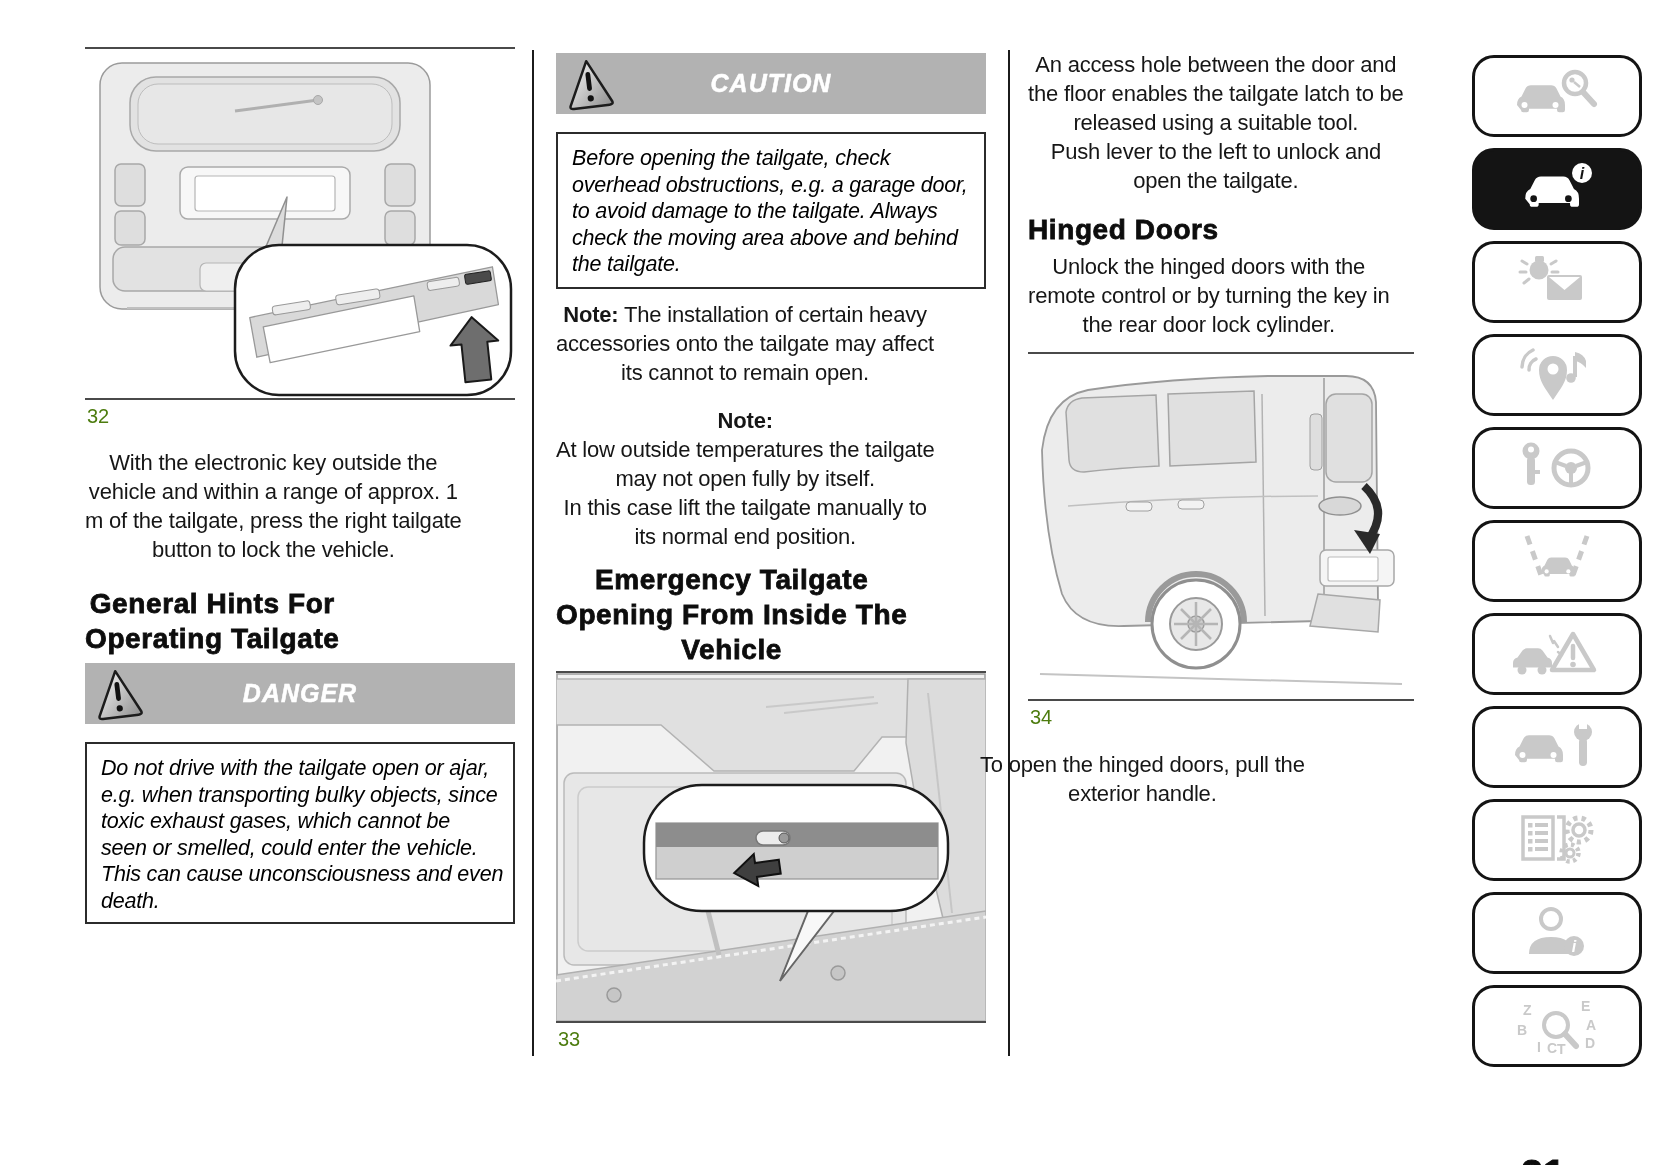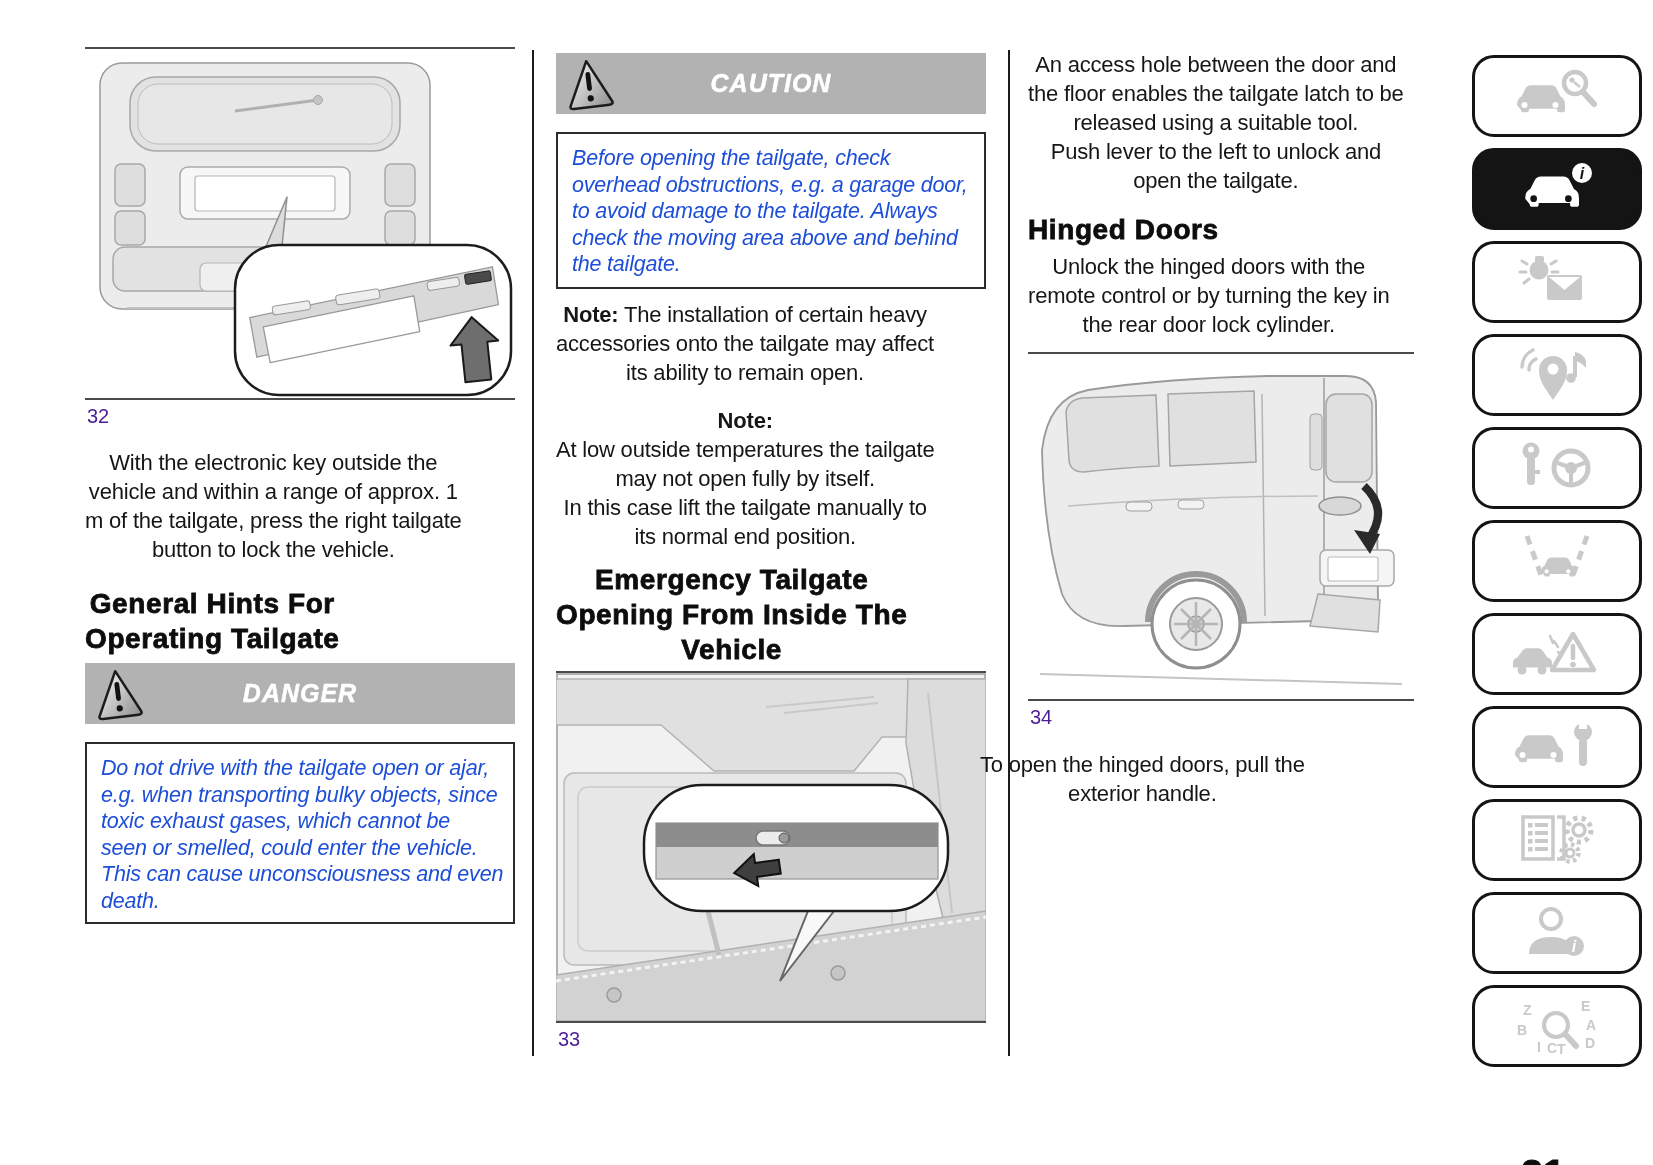--- a/index.html
+++ b/index.html
@@ -5,27 +5,27 @@
   html,body{margin:0;padding:0;background:#ffffff;}
   body{width:1653px;height:1165px;position:relative;overflow:hidden;
        font-family:"Liberation Sans","DejaVu Sans",sans-serif;color:#1a1a1a;}
   .abs{position:absolute;text-align:center;}
   .vdiv{position:absolute;width:2px;background:#1b1b1b;}
   .rule{position:absolute;height:2px;background:#4a4a4a;}
   .body-text{font-size:22px;line-height:29px;color:#161616;white-space:pre;letter-spacing:-0.2px;}
   .body-text b{font-weight:bold;}
   .h2{font-weight:bold;font-size:28px;line-height:35px;letter-spacing:0.6px;color:#0d0d0d;
       white-space:pre;-webkit-text-stroke:0.8px #0d0d0d;}
-  .caption{font-size:20px;color:#4c1d95;letter-spacing:0;}
+  .caption{font-size:20px;color:#4d7c0f;letter-spacing:0;}
   .band{position:absolute;background:#b2b2b2;display:flex;align-items:center;justify-content:center;}
   .band .btitle{color:#ffffff;font-weight:bold;font-style:italic;font-size:25px;letter-spacing:1px;
       -webkit-text-stroke:0.5px #fff;}
   .band .tri{position:absolute;left:8px;top:4px;}
   .warnbox{position:absolute;border:2.5px solid #2b2b2b;background:#fff;box-sizing:border-box;
-      font-style:italic;font-size:21.5px;line-height:26.5px;color:#1d4ed8;
+      font-style:italic;font-size:21.5px;line-height:26.5px;color:#000000;
       padding:11px 14px;white-space:pre;letter-spacing:-0.2px;}
   .fig{position:absolute;}
   .tab{position:absolute;left:1472px;width:170px;height:82px;background:#ffffff;
       border:3.5px solid #141414;border-radius:22px;box-sizing:border-box;
       display:flex;align-items:center;justify-content:center;padding:0;cursor:pointer;}
   .tab.active{background:#141414;}
   .ink{fill:#c9c9c9;}
   .inkstroke{stroke:#c9c9c9;fill:none;}
   .hole{fill:#ffffff;}
   .tab.active .ink{fill:#ffffff;}
@@ -131,21 +131,21 @@
 </div>
 
 <div class="warnbox" style="left:556px;top:132px;width:430px;height:157px;">Before opening the tailgate, check
 overhead obstructions, e.g. a garage door,
 to avoid damage to the tailgate. Always
 check the moving area above and behind
 the tailgate.</div>
 
 <div class="abs body-text" style="left:556px;top:300px;"><b>Note:</b><span> The installation of certain heavy
 accessories onto the tailgate may affect
-its ability to remain open.</span></div>
+its cannot to remain open.</span></div>
 
 <div class="abs body-text" style="left:556px;top:406px;"><b>Note:</b>
 <span>At low outside temperatures the tailgate
 may not open fully by itself.
 In this case lift the tailgate manually to
 its normal end position.</span></div>
 
 <div class="abs h2" style="left:556px;top:562px;">Emergency Tailgate
 Opening From Inside The
 Vehicle</div>

